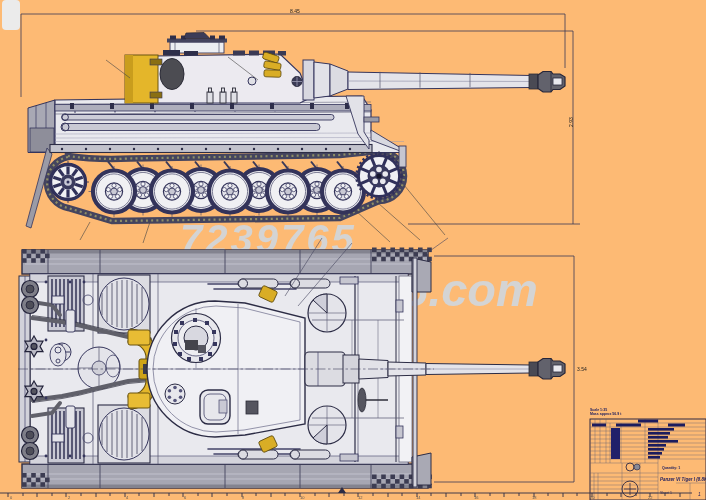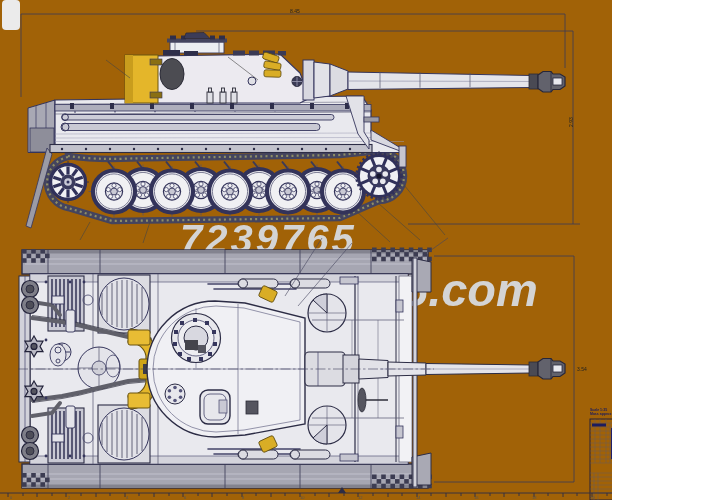--- a/index.html
+++ b/index.html
@@ -1,16 +1,16 @@
 <!DOCTYPE html>
 <html><head>
 <meta charset="utf-8">
 <style>
   html,body{margin:0;padding:0;background:#ffffff;}
-  #page{position:relative;width:612px;height:500px;overflow:hidden;background:#a16207;
+  #page{position:relative;width:706px;height:500px;overflow:hidden;background:#fdba74;
         font-family:"Liberation Sans", sans-serif;}
 </style>
 </head>
 <body>
 <div id="page">
 <svg width="706" height="500" viewBox="0 0 706 500" xmlns="http://www.w3.org/2000/svg">
 <defs>
   <g id="roadwheel">
     <line x1="-25.5" x2="25.5" y1="0" y2="0" stroke="#50506e" stroke-width="0.7"></line>
     <line y1="-25.5" y2="25.5" x1="0" x2="0" stroke="#50506e" stroke-width="0.7"></line>

